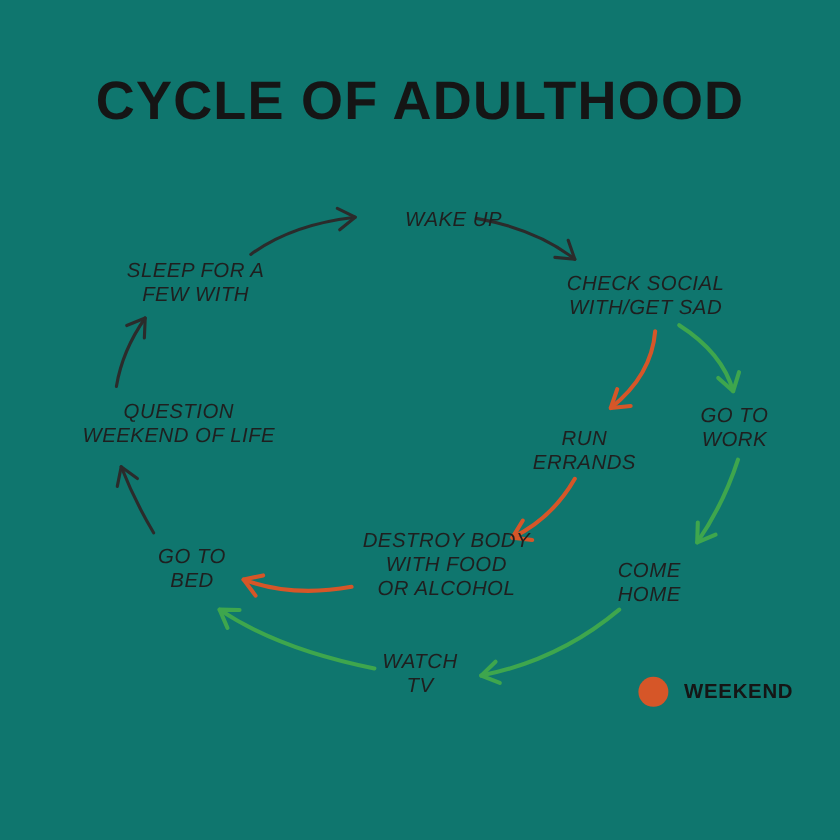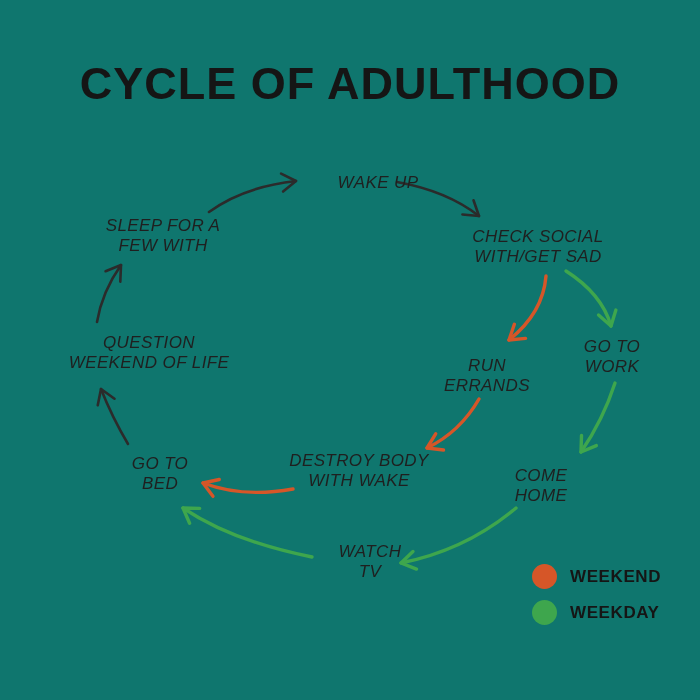--- a/index.html
+++ b/index.html
@@ -119,25 +119,26 @@
         <div>WORK</div>
       </div>
       <div class="node" style="left: 487px; top: 376px;">
         <div>RUN</div>
         <div>ERRANDS</div>
       </div>
       <div class="node" style="left: 541px; top: 486px;">
         <div>COME</div>
         <div>HOME</div>
       </div>
-      <div class="node" style="left: 359px; top: 471px;">
+      <div class="node" style="left: 372px; top: 471px;">
         <div>DESTROY BODY</div>
-        <div>WITH WAKE</div>
+        <div>WITH FOOD</div>
+        <div>OR ALCOHOL</div>
       </div>
-      <div class="node" style="left: 370px; top: 562px;">
+      <div class="node" style="left: 350px; top: 562px;">
         <div>WATCH</div>
         <div>TV</div>
       </div>
       <div class="node" style="left: 160px; top: 474px;">
         <div>GO TO</div>
         <div>BED</div>
       </div>
       <div class="node" style="left: 115px; top: 353px; margin-left: 34px;">
         <div>QUESTION</div>
         <div>WEEKEND OF LIFE</div>
@@ -146,18 +147,14 @@
         <div>SLEEP FOR A</div>
         <div>FEW WITH</div>
       </div>
     </div>
 
   <div id="legend">
       <div class="legend-row">
         <span class="legend-dot" style="background-color: rgb(214, 86, 40);"></span>
         <span class="legend-label">WEEKEND</span>
       </div>
-      <div class="legend-row">
-        <span class="legend-dot" style="background-color: rgb(62, 166, 77);"></span>
-        <span class="legend-label">WEEKDAY</span>
-      </div>
     </div>
 </div>
 
 </body></html>

